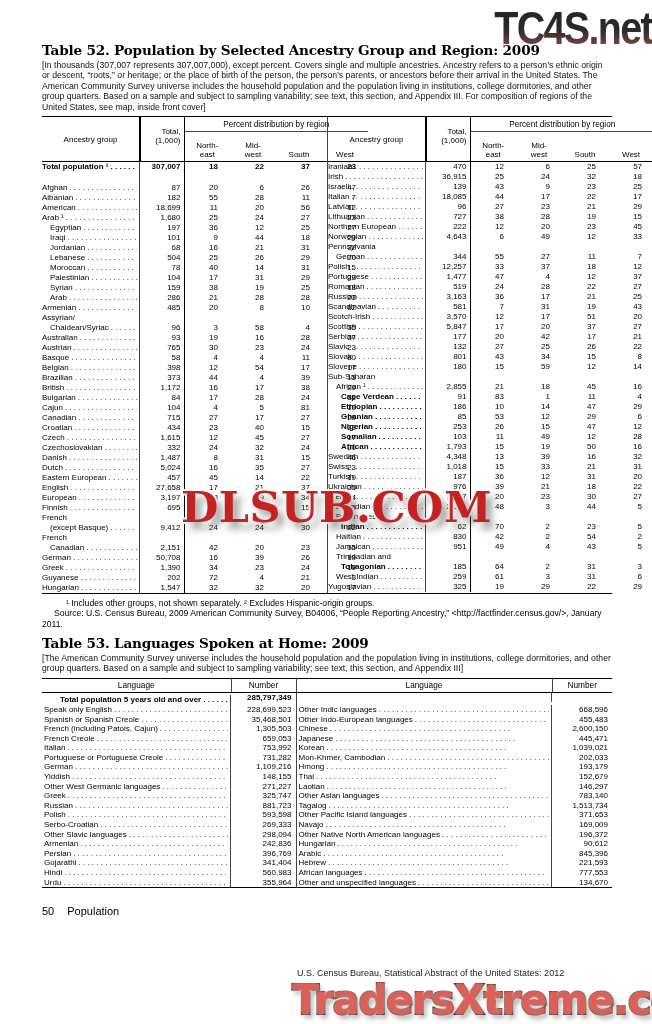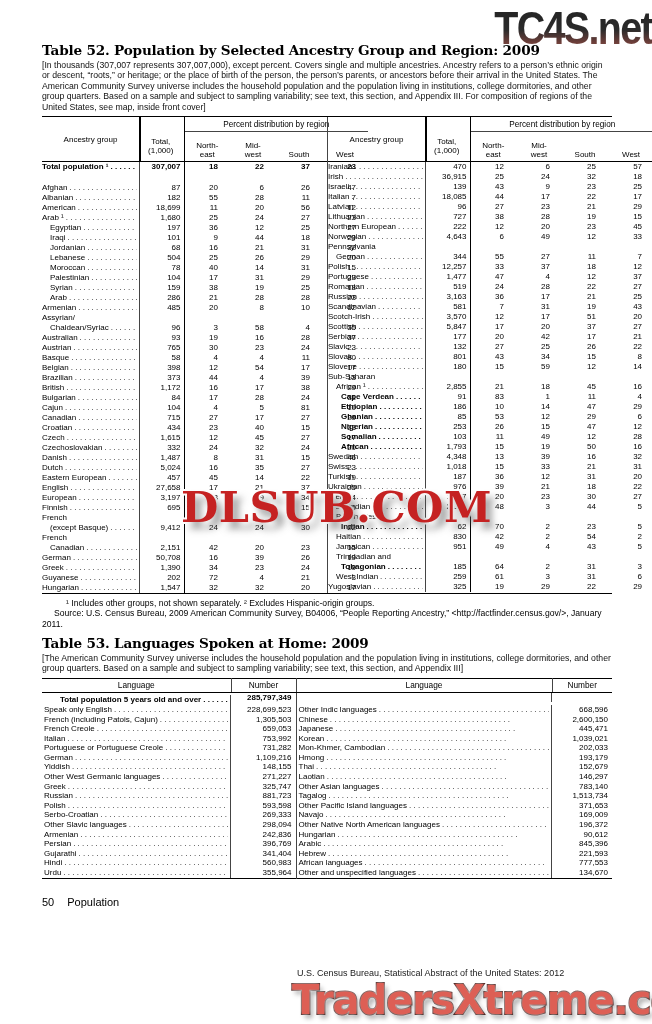--- a/index.html
+++ b/index.html
@@ -12,21 +12,21 @@
   #title52{margin-top:42px;}
   .t-note{font-size:8.7px;line-height:10.4px;margin:2px 0 0 0;color:#111;}
   
   .t52wrap{display:flex;border-top:1px solid #000;border-bottom:1px solid #000;margin-top:4px;}
   .half{width:50%;}
   .half + .half{border-left:1px solid #444;}
   table{border-collapse:collapse;width:100%;table-layout:fixed;font-size:8px;}
   .t52 col.c-lbl{width:98px;} .t52 col.c-tot{width:44px;} .t52 col.c-p{width:46px;}
   .t52 thead th{font-weight:normal;white-space:pre-line;padding:0;}
   .t52 .h-anc{vertical-align:middle;text-align:center;border-right:2px solid #000000;}
-  .t52 .h-tot{vertical-align:bottom;padding-right:3px;padding-bottom:6px;border-right:1.5px solid #000;}
+  .t52 .h-tot{vertical-align:bottom;text-align:right;padding-right:3px;padding-bottom:16px;border-right:1.5px solid #000;}
   .t52 .h-span{height:14px;border-bottom:1px solid #444;text-align:center;font-size:8.2px;}
   .t52 .h-sub{vertical-align:bottom;text-align:center;height:27px;padding-bottom:2px;}
   .t52 thead tr:last-child th,.t52 thead .h-anc,.t52 thead .h-tot{border-bottom:1px solid #000;}
   .t52 td{padding:0;height:10px;line-height:10px;vertical-align:top;}
   .t52 td.lbl{border-right:1px solid #444;}
   .t52 td.tot{border-right:1.5px solid #000;text-align:right;padding-right:3px;}
   .t52 td.pct{text-align:right;padding-right:12px;}
   .lbl{display:flex;padding-left:2px;}
   .lbl .txt{white-space:pre;}
   .lbl .ldr{flex:1;overflow:hidden;white-space:nowrap;margin:0 2px;}
@@ -1111,20 +1111,32 @@
           </td>
           <td class="num vr">228,699,523</td>
           <td class="lbl vr">
             <span class="txt">Other Indic languages</span>
             <span class="ldr"></span>
           </td>
           <td class="num">668,596</td>
         </tr>
         <tr>
           <td class="lbl vr">
+            <span class="txt">Spanish or Spanish Creole</span>
+            <span class="ldr"></span>
+          </td>
+          <td class="num vr">35,468,501</td>
+          <td class="lbl vr">
+            <span class="txt">Other Indo-European languages</span>
+            <span class="ldr"></span>
+          </td>
+          <td class="num">455,483</td>
+        </tr>
+        <tr>
+          <td class="lbl vr">
             <span class="txt">French (including Patois, Cajun)</span>
             <span class="ldr"></span>
           </td>
           <td class="num vr">1,305,503</td>
           <td class="lbl vr">
             <span class="txt">Chinese</span>
             <span class="ldr"></span>
           </td>
           <td class="num">2,600,150</td>
         </tr>

